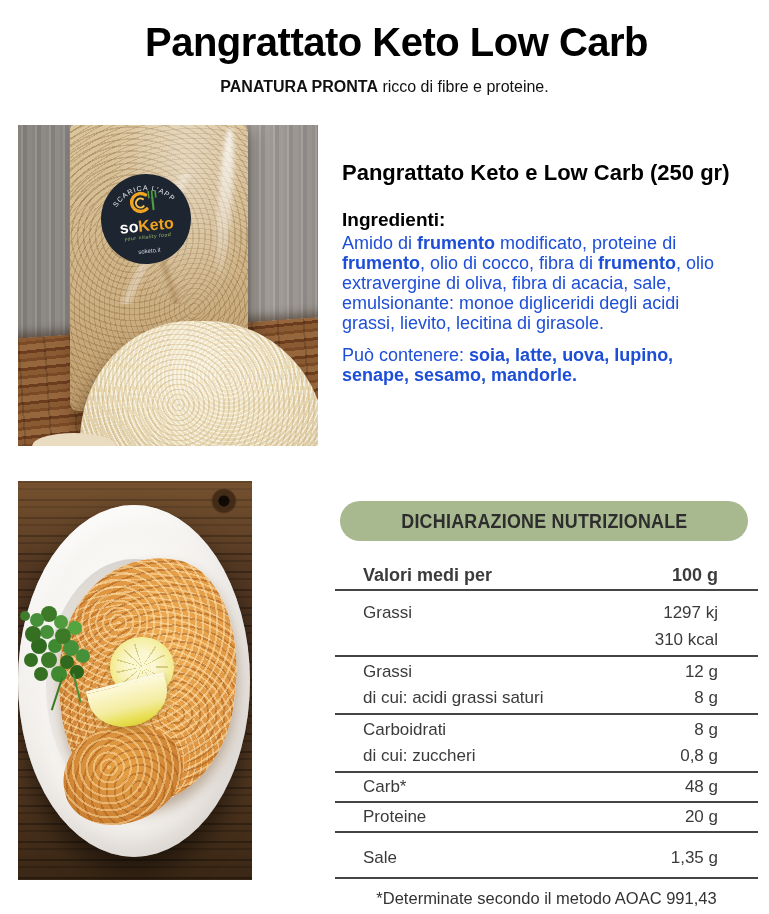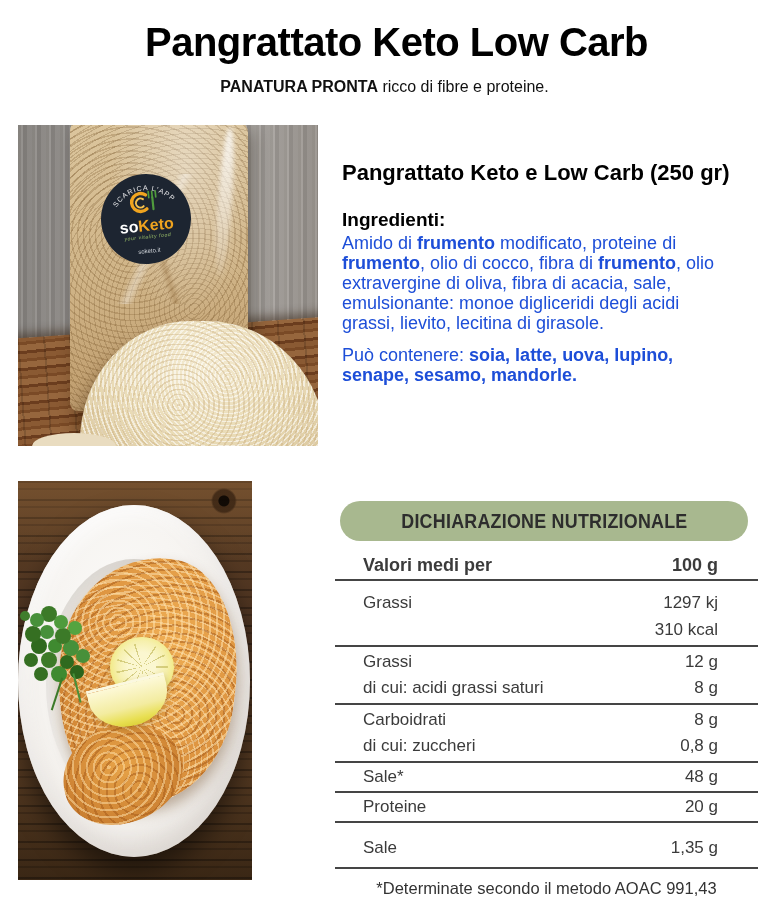--- a/index.html
+++ b/index.html
@@ -100,21 +100,21 @@
       border-radius:0 0 80px 80px / 0 0 66px 66px;border-top:3px solid #fbf8e0;
       background:linear-gradient(180deg,#fdf9d8,#f3eca0 55%,#e8df52 85%,#ddd33b);
       box-shadow:0 3px 6px rgba(120,90,20,0.32);}
 
   
   .nutri{position:absolute;left:335px;top:501px;width:423px;}
   .band{margin-left:5px;width:408px;height:40px;border-radius:20px;
         display:flex;align-items:center;justify-content:center;}
   .band span{font-size:21px;font-weight:700;color:#2d2d2d;letter-spacing:0.3px;
         transform:scaleX(0.85);white-space:nowrap;}
-  .ntable{margin-top:12px;color:#3b3b3b;}
+  .ntable{margin-top:22px;color:#3b3b3b;}
   .ngroup{border-bottom:2px solid #454545;}
   .nrow{display:flex;justify-content:space-between;align-items:flex-start;
         padding:0 40px 0 28px;font-size:17px;line-height:26px;}
   .nrow .lab{text-align:left;}
   .nrow .val{text-align:right;white-space:nowrap;}
   .nhead .lab,.nhead .val{font-weight:700;font-size:18px;}
   .nhead{line-height:24px;padding-bottom:2px;}
   .g-energia{padding:8px 0 2px 0;}
   .g-energia .nrow{line-height:27px;}
   .g-pair{padding:2px 0 2px 0;}
@@ -214,21 +214,21 @@
           <span class="lab">Carboidrati</span>
           <span class="val">8 g</span>
         </div>
         <div class="nrow">
           <span class="lab">di cui: zuccheri</span>
           <span class="val">0,8 g</span>
         </div>
       </div>
       <div class="ngroup g-single">
         <div class="nrow">
-          <span class="lab">Sale*</span>
+          <span class="lab">Carb*</span>
           <span class="val">48 g</span>
         </div>
       </div>
       <div class="ngroup g-single">
         <div class="nrow">
           <span class="lab">Proteine</span>
           <span class="val">20 g</span>
         </div>
       </div>
       <div class="ngroup g-last">

